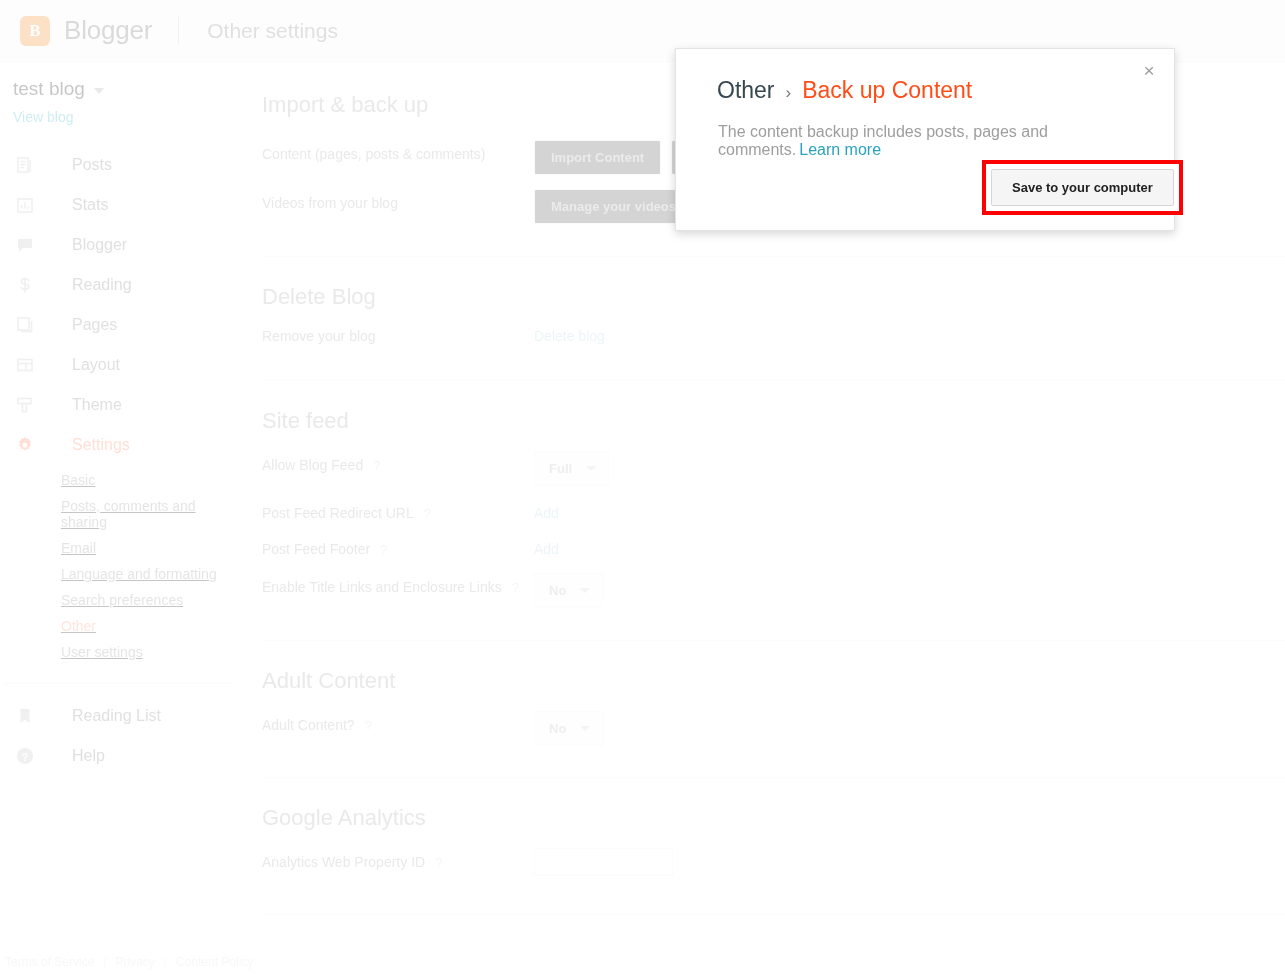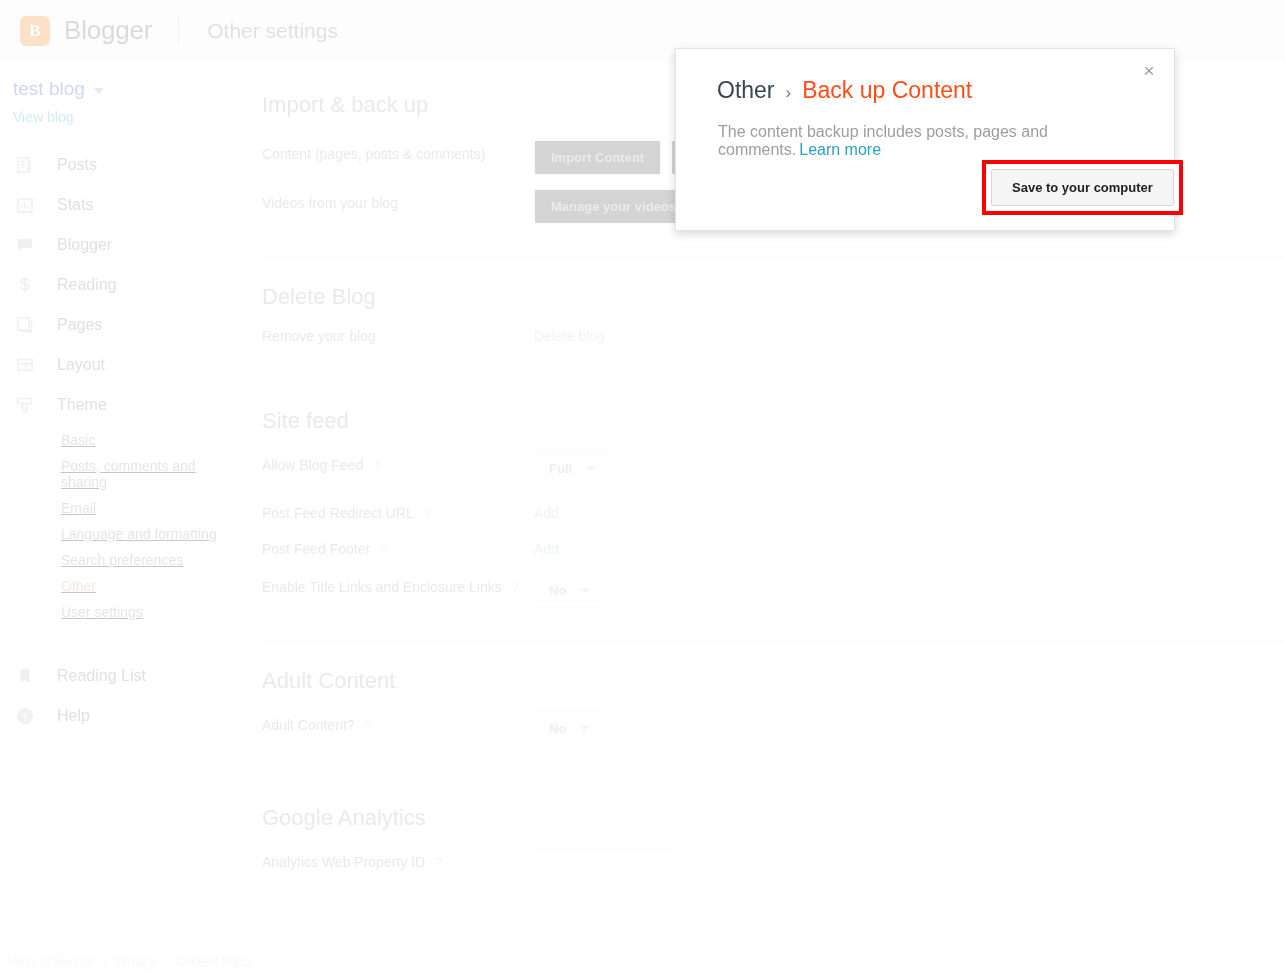--- a/index.html
+++ b/index.html
@@ -81,21 +81,21 @@
     padding-top: 14px;
   }
   .blog-select {
     display: flex;
     align-items: center;
     padding-left: 13px;
     height: 26px;
   }
   .blog-select .blog-name {
     font-size: 19px;
-    color: #1d4ed8;
+    color: #000000;
   }
   .caret-down {
     width: 0; height: 0;
     margin-left: 9px;
     margin-top: 4px;
     border-left: 5px solid transparent;
     border-right: 5px solid transparent;
     border-top: 6px solid #9e9e9e;
   }
   .view-blog {
@@ -118,21 +118,21 @@
   .nav-ico {
     width: 22px; height: 22px;
     flex: 0 0 22px;
     color: #bdbdbd;
     display: flex;
     align-items: center;
     justify-content: center;
   }
   .nav-ico svg { display: block; }
   .nav-label {
-    margin-left: 21px;
+    margin-left: 36px;
     font-size: 16px;
     color: #757575;
   }
   .nav-item.active .nav-label { color: #ff7043; }
   .nav-item.active .nav-ico { color: #ff7043; }
 
   .subnav { margin-top: 2px; text-decoration: underline; }
   .subnav-item {
     padding-left: 61px;
     padding-top: 5px;
@@ -429,20 +429,29 @@
       <div class="nav-item">
         <span class="nav-ico">
           <svg width="20" height="20" viewBox="0 0 20 20" fill="none" stroke="currentColor" stroke-width="1.6">
             <rect x="3" y="3.5" width="13" height="5"></rect>
               <rect x="7.5" y="8.5" width="4" height="8"></rect>
           </svg>
         </span>
         <span class="nav-label">Theme</span>
       </div>
 
+      <div class="nav-item active">
+        <span class="nav-ico">
+          <svg width="20" height="20" viewBox="0 0 20 20" fill="currentColor">
+            <path d="M10 1.8l1.3 2 2.3-.5.4 2.3 2 1.2-1.2 2 1.2 2-2 1.2-.4 2.3-2.3-.5-1.3 2-1.3-2-2.3.5-.4-2.3-2-1.2 1.2-2-1.2-2 2-1.2.4-2.3 2.3.5z"></path>
+            <circle cx="10" cy="10" r="2.6" fill="#ffffff"></circle>
+          </svg>
+        </span>
+        <span class="nav-label">Settings</span>
+      </div>
 
       <div class="subnav">
         <div class="subnav-item">Basic</div>
         <div class="subnav-item">Posts, comments and sharing</div>
         <div class="subnav-item">Email</div>
         <div class="subnav-item">Language and formatting</div>
         <div class="subnav-item">Search preferences</div>
         <div class="subnav-item active">Other</div>
         <div class="subnav-item">User settings</div>
       </div>

